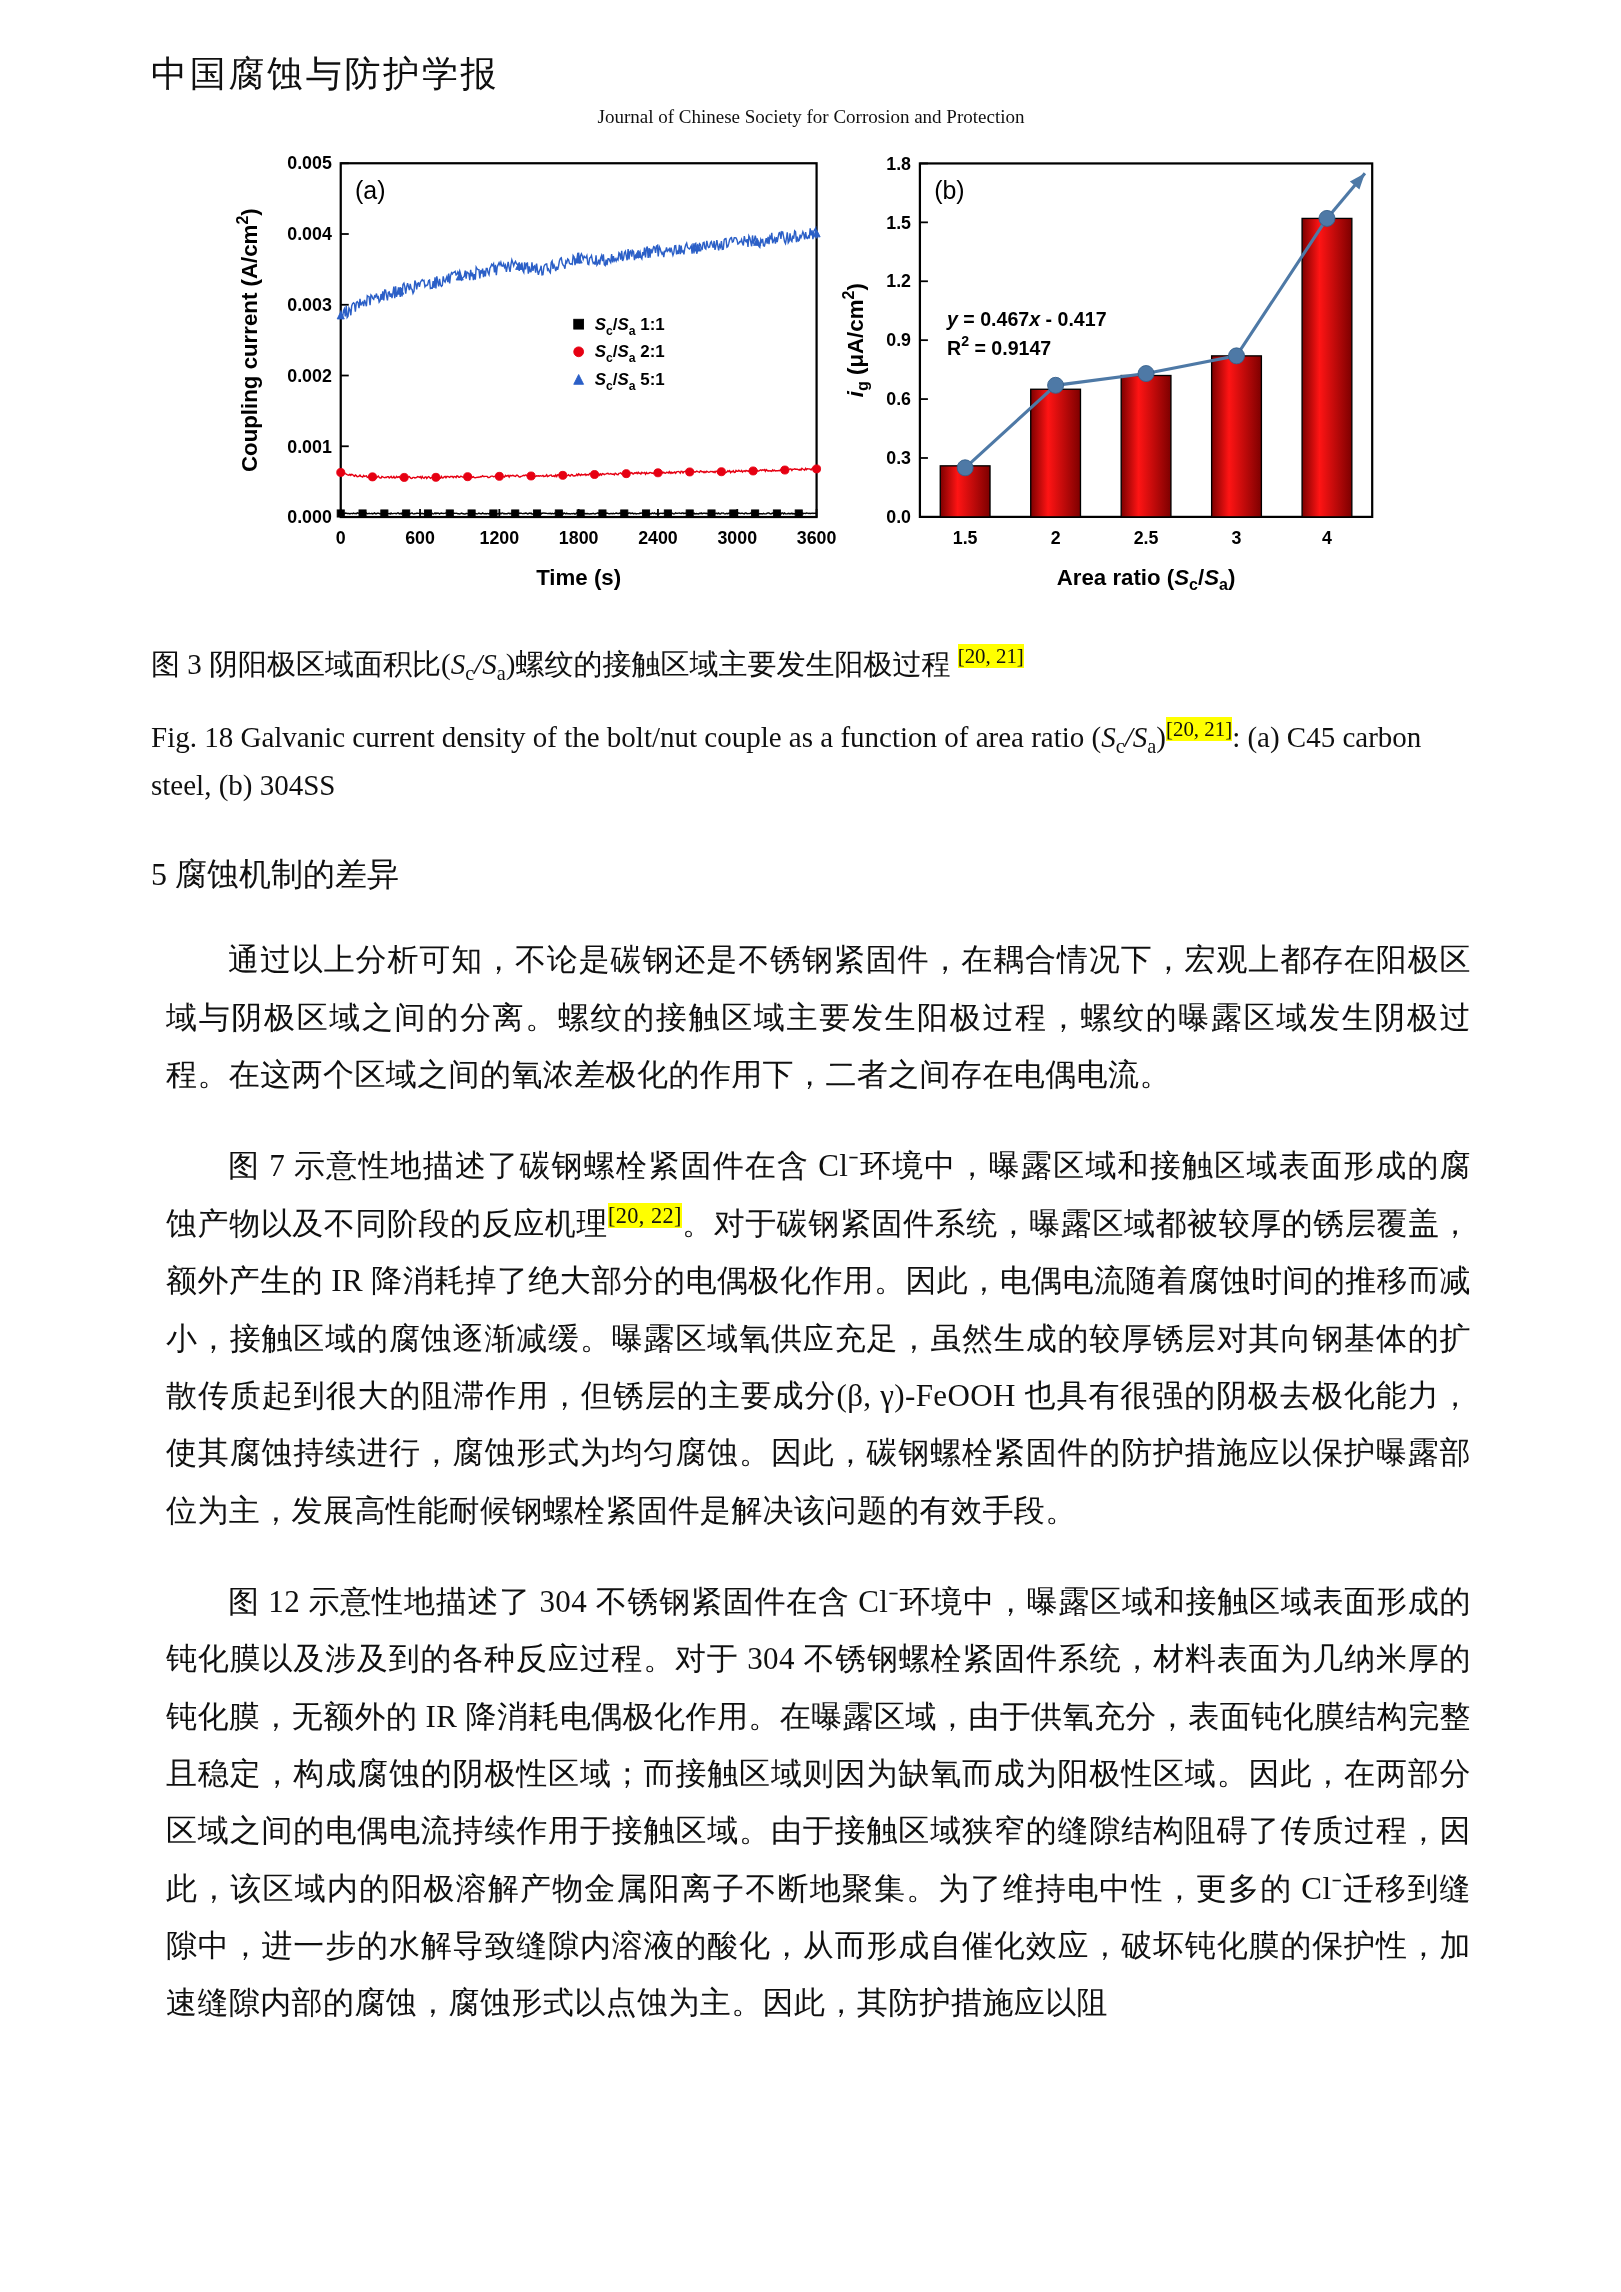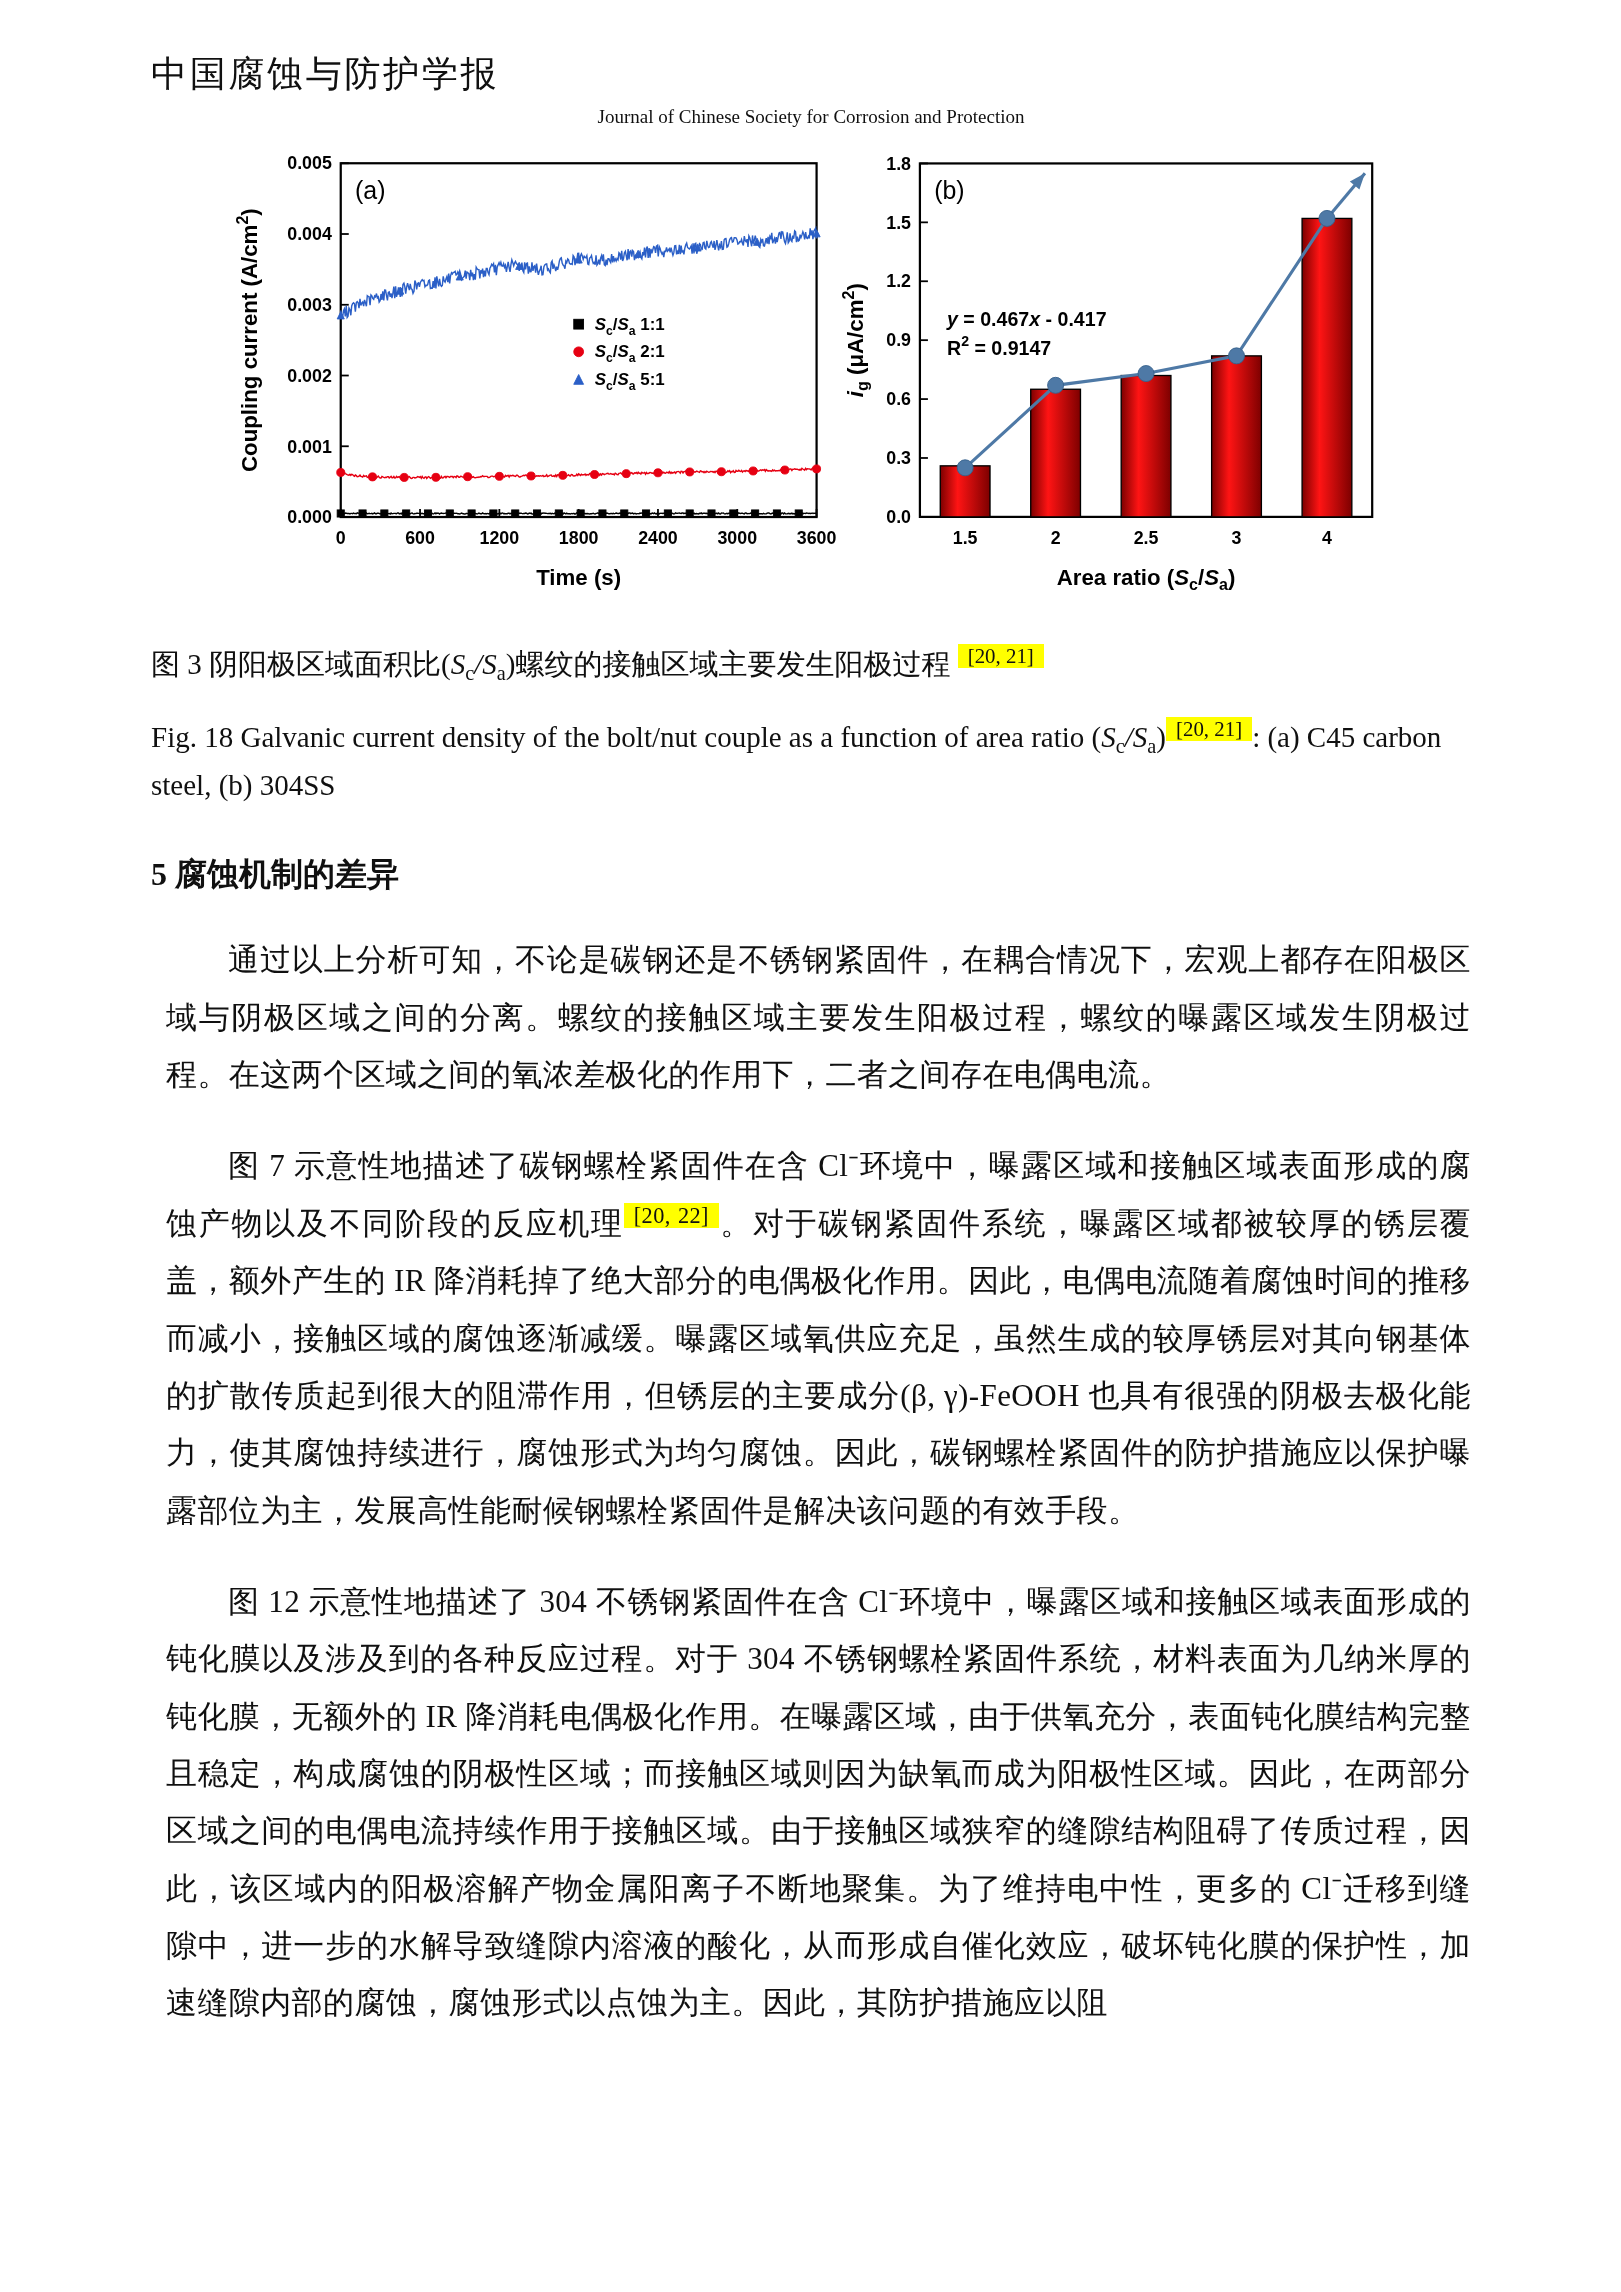--- a/index.html
+++ b/index.html
@@ -10,24 +10,24 @@
     color: #101010;
   }
   .page { padding: 50px 151px 36px 151px; }
   .hdr-cn { font-size: 36px; letter-spacing: 2.7px; }
   .hdr-en { text-align: center; font-size: 19px; margin-top: 7.1px; }
   .figure-row { display: flex; justify-content: center; align-items: flex-start; margin-top: 21.4px; }
   .figure-row svg { display: block; }
   .caption { font-size: 29px; line-height: 1.55; margin: 0; }
   .caption-cn { margin-top: 41px; }
   .caption-en { margin-top: 23px; }
-  .cite { background: #ffff00; font-size: 0.72em; padding: 0 10px; }
+  .cite { background: #ffff00; font-size: 0.72em; padding: 0 0; }
   .ital { font-style: italic; }
   sub.sb { font-size: 0.7em; }
-  .section-heading { font-size: 32px; font-weight: bold; margin: 45px 0 0 0; }
+  .section-heading { font-size: 32px; font-weight: normal; margin: 45px 0 0 0; }
   .body-p {
     font-size: 31px; line-height: 1.85; letter-spacing: 0.4px;
     text-align: justify; text-indent: 2em; margin: 34px 0 0 15px;
   }
 </style>
 </head>
 <body>
 
 <div class="page">
 

